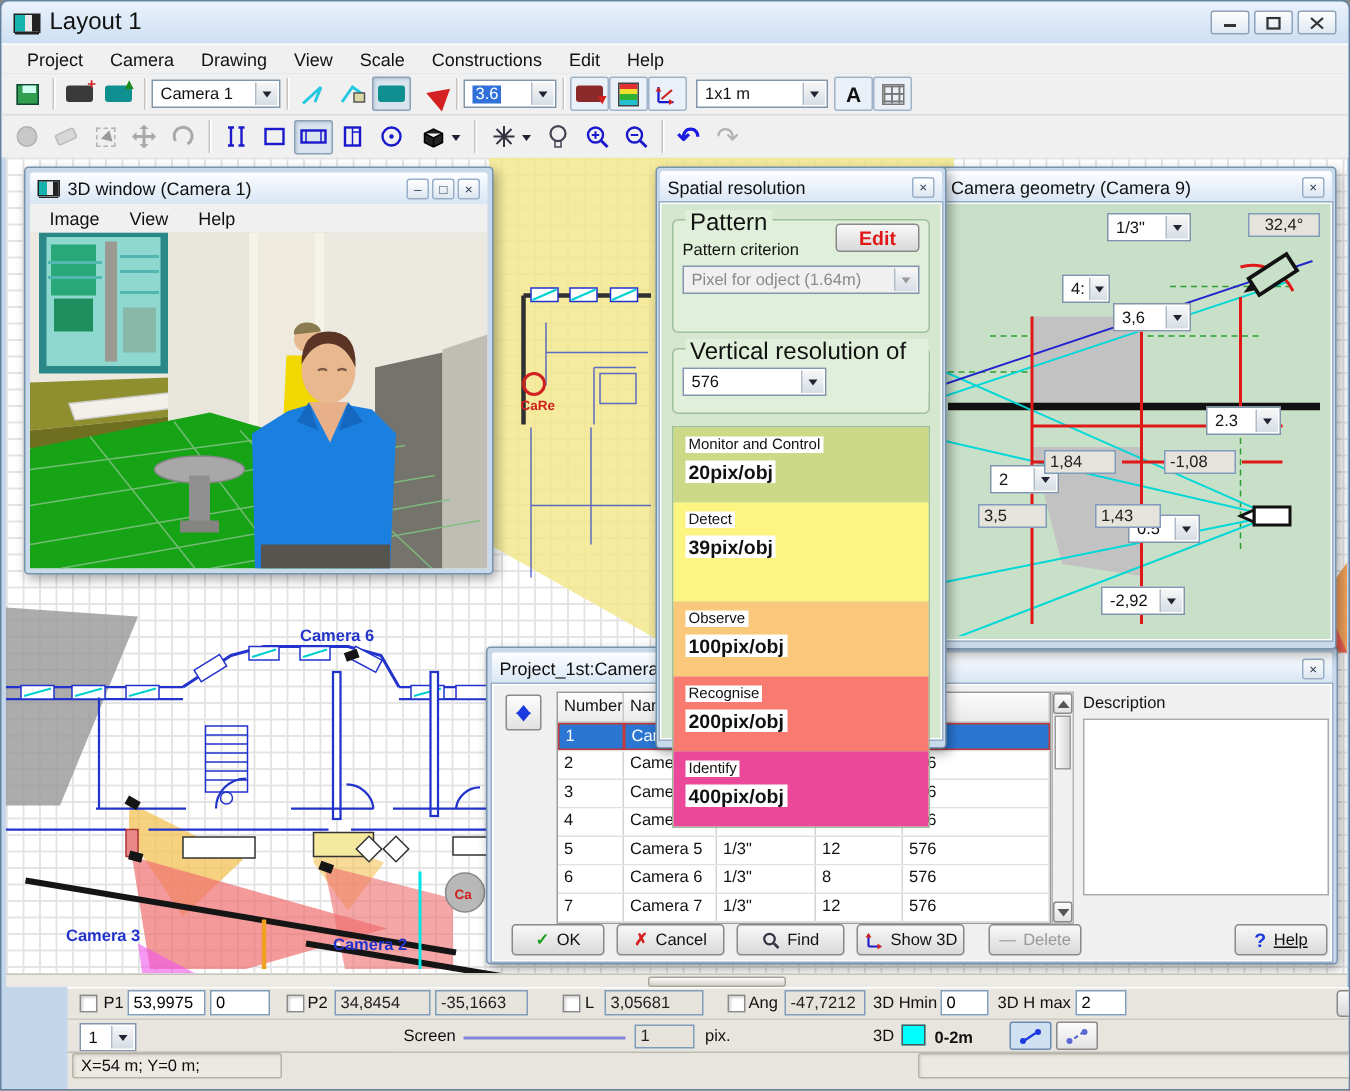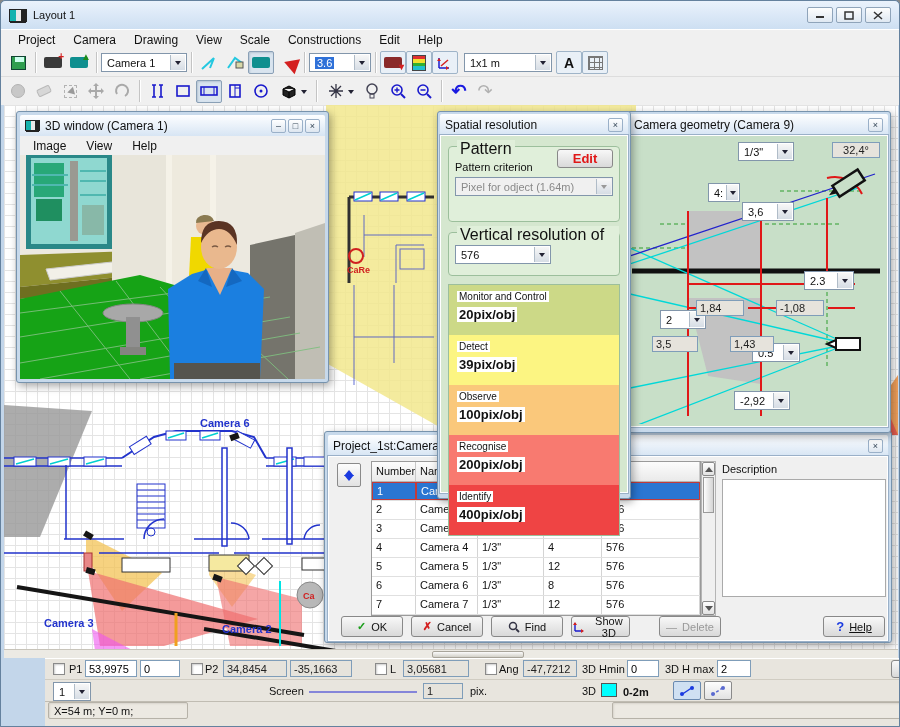--- a/index.html
+++ b/index.html
@@ -71,21 +71,21 @@
   .bottombar{left:0;width:100%;background:#e8e5de;margin-left:44px;}
   .gridline-label{fill:#2233cc;font-weight:bold;font-size:11px;font-family:"Liberation Sans",sans-serif;}
 </style>
 </head>
 <body>
 
 <div id="frame">
 
   <div class="abs titlebar">
     <div class="appicon"></div>
-    <span style="font-size:11px;">Layout 1</span>
+    <span style="font-size:16px;">Layout 1</span>
     <div style="margin-left:auto;display:flex;">
       <div class="wbtn">
           <svg width="10" height="8">
             <rect x="1" y="5" width="8" height="2" fill="#333"></rect>
           </svg>
         </div>
       <div class="wbtn">
           <svg width="10" height="9">
             <rect x="1" y="1" width="8" height="7" fill="none" stroke="#333" stroke-width="1.5"></rect>
           </svg>
@@ -522,21 +522,21 @@
             <span style="color:#d42020;font-weight:bold;">✗</span>
             <span>Cancel</span>
           </div>
         <div class="btn abs" style="left:162px;top:159px;width:72px;height:21px;">
             <svg width="12" height="12">
               <circle cx="5" cy="5" r="3.5" fill="none" stroke="#334" stroke-width="1.5"></circle>
               <path d="M8,8 L11,11" stroke="#334" stroke-width="1.8"></path>
             </svg>
             <span>Find</span>
           </div>
-        <div class="btn abs" style="left:242px;top:159px;width:59px;height:21px;text-align:center;">
+        <div class="btn abs" style="left:242px;top:159px;width:72px;height:21px;text-align:center;">
             <svg width="13" height="12">
               <path d="M3,10 V2 M3,10 H11" stroke="#1a1acc" stroke-width="1.4"></path>
               <path d="M3,1 l-2,3 h4 z" fill="#d42020"></path>
               <path d="M12,10 l-3,-2 v4 z" fill="#d42020"></path>
             </svg>
             <span>Show 3D</span>
           </div>
         <div class="btn abs disabled" style="left:330px;top:159px;width:62px;height:21px;">
             <span style="color:#999;">—</span>
             <span>Delete</span>
@@ -652,30 +652,30 @@
               <span class="val">576</span>
               <span class="arw">
                 <span class="tri"></span>
               </span>
             </div>
         </div>
         <div style="margin:8px 7px 0;border:1px solid #9cbf9c;">
           <div class="band" style="height: 50px; background-color: rgb(204, 217, 135);">
             <span class="lab">Monitor and Control</span><br><span class="val">20pix/obj</span>
           </div>
-          <div class="band" style="height: 50px; background-color: rgb(252, 245, 130);">
+          <div class="band" style="height: 66px; background-color: rgb(252, 245, 130);">
             <span class="lab">Detect</span><br><span class="val">39pix/obj</span>
           </div>
           <div class="band" style="height: 50px; background-color: rgb(250, 200, 123);">
             <span class="lab">Observe</span><br><span class="val">100pix/obj</span>
           </div>
           <div class="band" style="height: 50px; background-color: rgb(248, 122, 112);">
             <span class="lab">Recognise</span><br><span class="val">200pix/obj</span>
           </div>
-          <div class="band" style="height: 50px; background-color: #ef4444;">
+          <div class="band" style="height: 50px; background-color: #ec4899;">
             <span class="lab">Identify</span><br><span class="val">400pix/obj</span>
           </div>
         </div>
       </div>
     </div>
   </div>
 
   <div class="abs" style="left:3px;top:648px;width:894px;height:9px;background:#eceae4;border-top:1px solid #c8c4ba;">
     <div style="position:absolute;left:428px;top:1px;width:92px;height:7px;background:linear-gradient(#fbfbfb,#d2d0c8);border:1px solid #a8a49a;border-radius:2px;"></div>
   </div>

